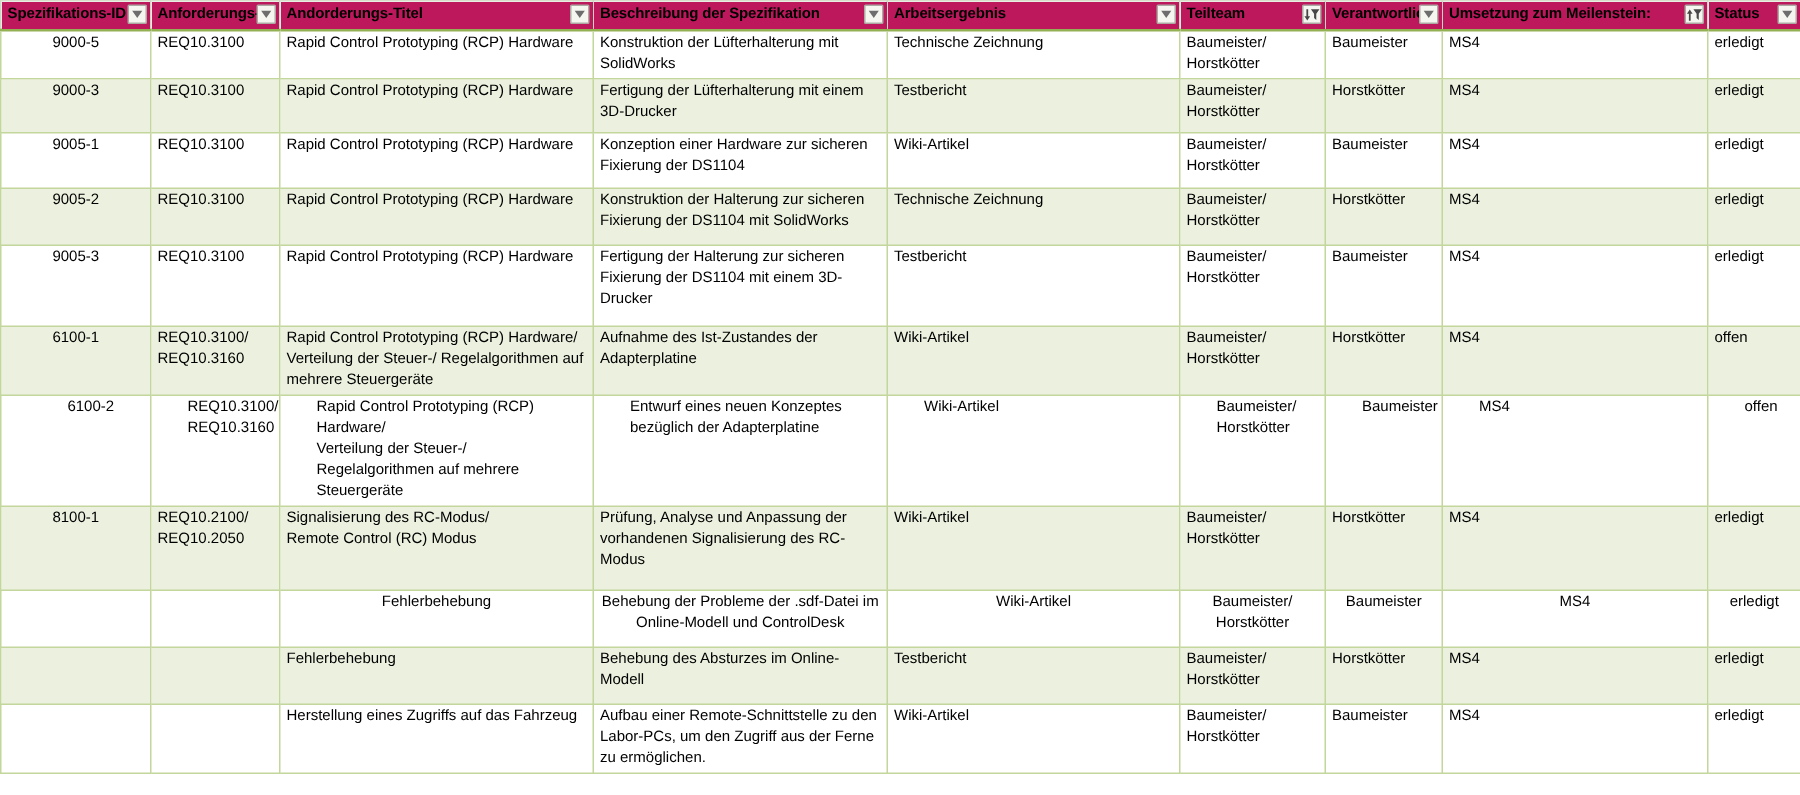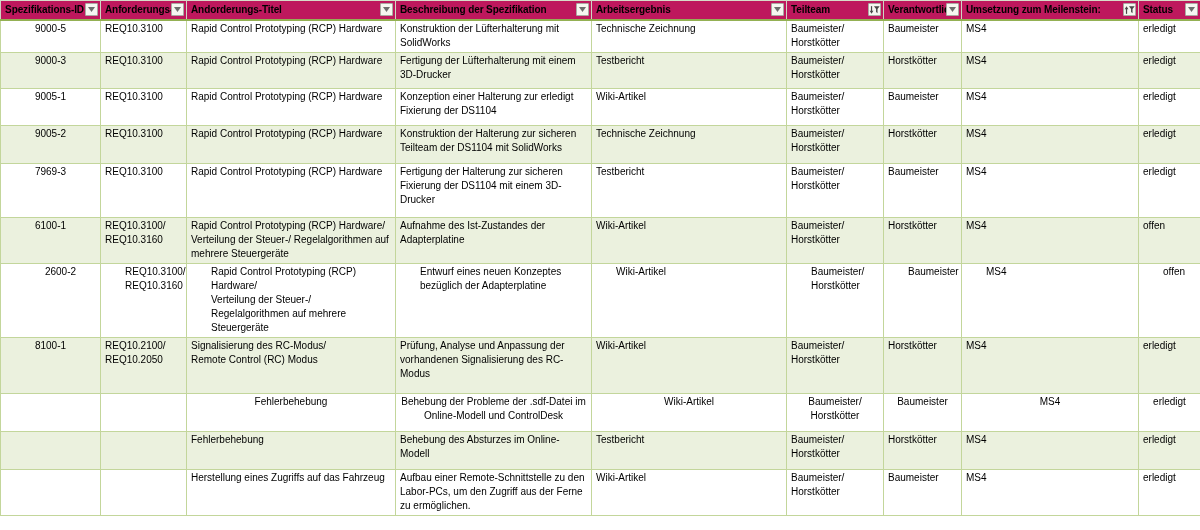--- a/index.html
+++ b/index.html
@@ -178,42 +178,42 @@
           <td>Baumeister/
 Horstkötter</td>
           <td>Horstkötter</td>
           <td>MS4</td>
           <td>erledigt</td>
         </tr>
         <tr>
           <td class="center">9005-1</td>
           <td>REQ10.3100</td>
           <td>Rapid Control Prototyping (RCP) Hardware</td>
-          <td>Konzeption einer Halterung zur erledigt Fixierung der DS1104</td>
+          <td>Konzeption einer Hardware zur sicheren Fixierung der DS1104</td>
           <td>Wiki-Artikel</td>
           <td>Baumeister/
 Horstkötter</td>
           <td>Baumeister</td>
           <td>MS4</td>
           <td>erledigt</td>
         </tr>
         <tr class="shaded">
           <td class="center">9005-2</td>
           <td>REQ10.3100</td>
           <td>Rapid Control Prototyping (RCP) Hardware</td>
-          <td>Konstruktion der Halterung zur sicheren Teilteam der DS1104 mit SolidWorks</td>
+          <td>Konstruktion der Halterung zur sicheren Fixierung der DS1104 mit SolidWorks</td>
           <td>Technische Zeichnung</td>
           <td>Baumeister/
 Horstkötter</td>
           <td>Horstkötter</td>
           <td>MS4</td>
           <td>erledigt</td>
         </tr>
         <tr>
-          <td class="center">7969-3</td>
+          <td class="center">9005-3</td>
           <td>REQ10.3100</td>
           <td>Rapid Control Prototyping (RCP) Hardware</td>
           <td>Fertigung der Halterung zur sicheren Fixierung der DS1104 mit einem 3D-Drucker</td>
           <td>Testbericht</td>
           <td>Baumeister/
 Horstkötter</td>
           <td>Baumeister</td>
           <td>MS4</td>
           <td>erledigt</td>
         </tr>
@@ -225,21 +225,21 @@
 Verteilung der Steuer-/ Regelalgorithmen auf mehrere Steuergeräte</td>
           <td>Aufnahme des Ist-Zustandes der Adapterplatine</td>
           <td>Wiki-Artikel</td>
           <td>Baumeister/
 Horstkötter</td>
           <td>Horstkötter</td>
           <td>MS4</td>
           <td>offen</td>
         </tr>
         <tr>
-          <td class="center">2600-2</td>
+          <td class="center">6100-2</td>
           <td>REQ10.3100/
 REQ10.3160</td>
           <td>Rapid Control Prototyping (RCP) Hardware/
 Verteilung der Steuer-/ Regelalgorithmen auf mehrere Steuergeräte</td>
           <td>Entwurf eines neuen Konzeptes bezüglich der Adapterplatine</td>
           <td>Wiki-Artikel</td>
           <td>Baumeister/
 Horstkötter</td>
           <td>Baumeister</td>
           <td>MS4</td>

